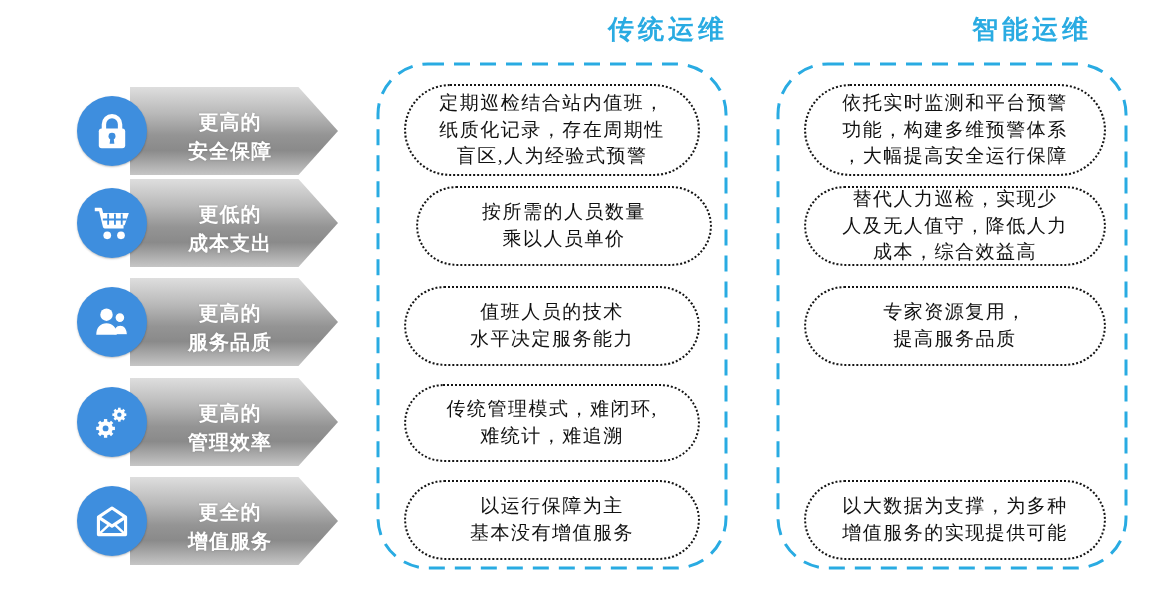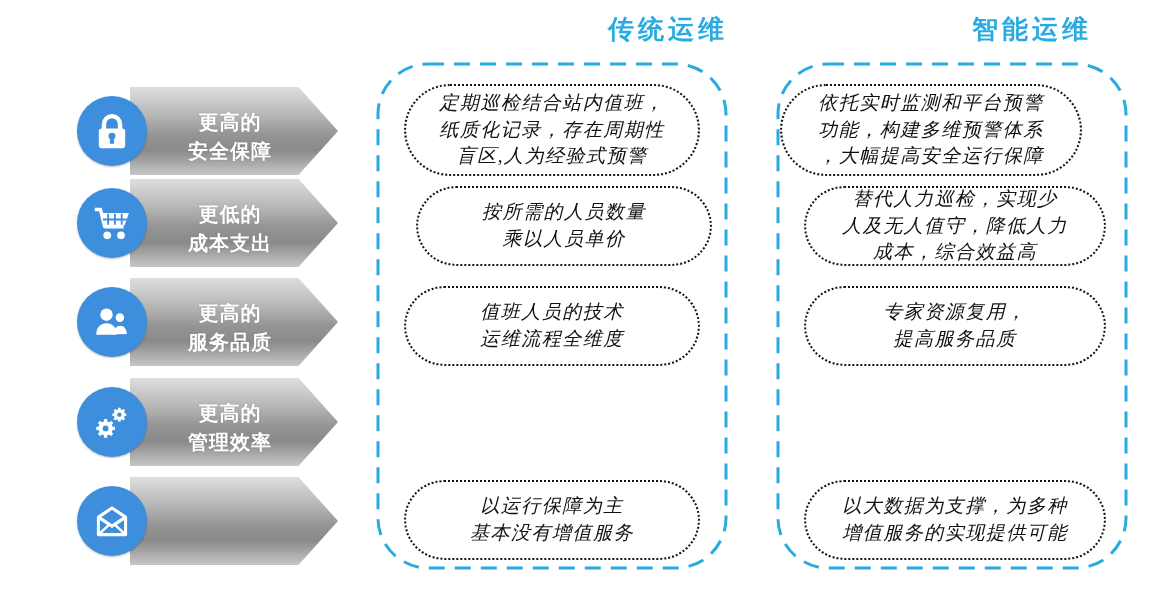--- a/index.html
+++ b/index.html
@@ -30,21 +30,21 @@
   .panel{position:absolute;top:62px;width:352px;height:508px;}
   .panel-border{position:absolute;left:0;top:0;}
   .panel-title{
     position:absolute;top:12px;width:352px;text-align:right;
     color:#29ABE2;font-size:26px;font-weight:bold;letter-spacing:4px;
   }
   .bubble{
     position:absolute;border:2px dotted #141414;border-radius:48px;
     display:flex;align-items:center;justify-content:center;text-align:center;
     font-size:19px;color:#111;line-height:1.42;letter-spacing:1.5px;
-    white-space:pre-line;padding:2px 10px;box-sizing:border-box;font-style:italic;
+    white-space:pre-line;padding:2px 10px;box-sizing:border-box;
   }
   .b1{top:84px;height:92px;}
   .b2{top:186px;height:80px;}
   .b3{top:286px;height:80px;}
   .b4{top:384px;height:78px;}
   .b5{top:480px;height:80px;text-align:center;}
 </style>
 </head>
 <body>
 
@@ -139,45 +139,49 @@
     <div class="arrow"></div>
     <div class="icon-circle">
       <span>
           <svg viewBox="0 0 24 24" width="44" height="44">
         <path d="M4.6 9.9 12 4.9l7.4 5v9.5H4.6z" fill="none" stroke="#fff" stroke-width="1.7" stroke-linejoin="round"></path>
         <path d="M4.6 9.9 12 14.8l7.4-4.9" fill="none" stroke="#fff" stroke-width="1.7" stroke-linejoin="round"></path>
         <path d="M4.6 19.4l5.6-5.2M19.4 19.4l-5.6-5.2" stroke="#fff" stroke-width="1.3"></path>
       </svg>
         </span>
     </div>
+    <div class="arrow-label">更全的
+增值服务</div>
   </div>
 
   <div class="panel-title" style="left:376px">传统运维</div>
   <div class="panel col-left" style="left:376px">
     <svg class="panel-border" width="352" height="508">
       <rect x="2" y="2" width="348" height="504" rx="50" fill="none" stroke="#29ABE2" stroke-width="3" stroke-dasharray="16 10"></rect>
     </svg>
   </div>
   <div class="bubble b1 col-left-pos" style="left:404px;width:296px">定期巡检结合站内值班，
 纸质化记录，存在周期性
 盲区,人为经验式预警</div>
   <div class="bubble b2" style="left:416px;width:296px">按所需的人员数量
 乘以人员单价</div>
   <div class="bubble b3" style="left:404px;width:296px">值班人员的技术
-运维流程全维度</div>
+水平决定服务能力</div>
+  <div class="bubble b4" style="left:404px;width:296px">传统管理模式，难闭环,
+难统计，难追溯</div>
   <div class="bubble b5" style="left:404px;width:296px">以运行保障为主
 基本没有增值服务</div>
 
   <div class="panel-title" style="left:740px">智能运维</div>
   <div class="panel col-right" style="left:776px">
     <svg class="panel-border" width="352" height="508">
       <rect x="2" y="2" width="348" height="504" rx="50" fill="none" stroke="#29ABE2" stroke-width="3" stroke-dasharray="16 10"></rect>
     </svg>
   </div>
-  <div class="bubble b1" style="left:780px;width:302px">依托实时监测和平台预警
+  <div class="bubble b1" style="left:804px;width:302px">依托实时监测和平台预警
 功能，构建多维预警体系
 ，大幅提高安全运行保障</div>
   <div class="bubble b3" style="left:804px;width:302px">专家资源复用，
 提高服务品质</div>
   <div class="bubble b2" style="left:804px;width:302px">替代人力巡检，实现少
 人及无人值守，降低人力
 成本，综合效益高</div>
   <div class="bubble b5" style="left:804px;width:302px">以大数据为支撑，为多种
 增值服务的实现提供可能</div>
 

